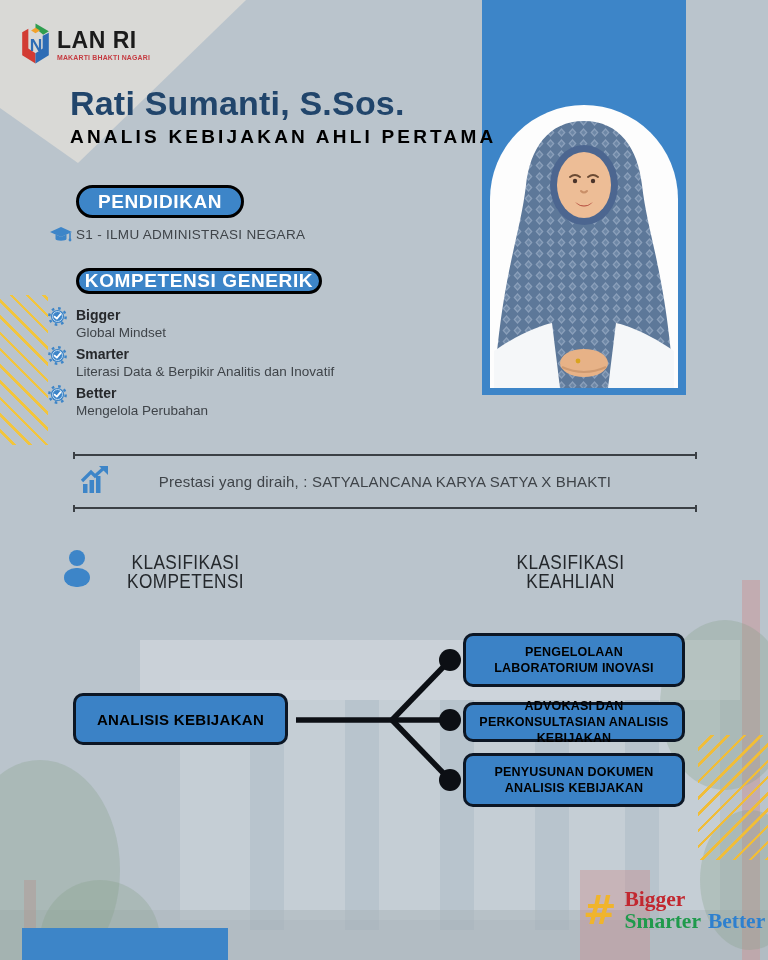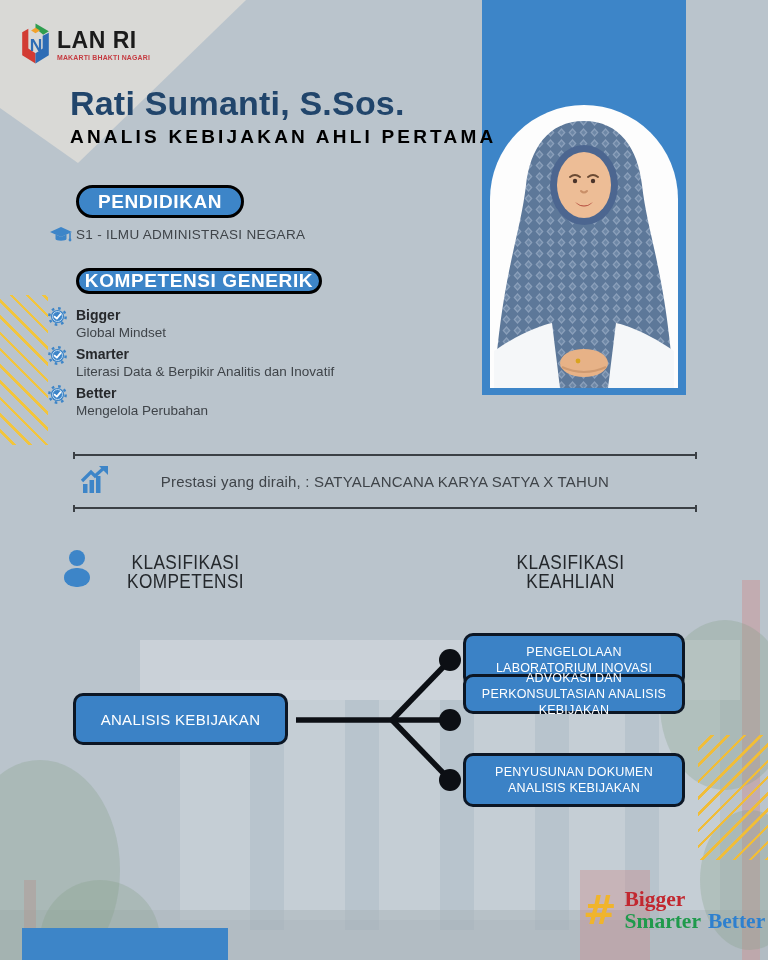--- a/index.html
+++ b/index.html
@@ -73,25 +73,25 @@
 
   
   .person-ic { position:absolute; left:62px; top:549px; z-index:4; }
   .cls-head { position:absolute; z-index:4; text-align:center; font-size:21px; color:#24282c;
     line-height:19px; font-weight:500; transform:scaleX(.82); letter-spacing:.5px; }
   .cls-left { left:98px; top:552px; width:175px; }
   .cls-right { left:478px; top:552px; width:185px; }
 
   
   .flow-box { position:absolute; background:#3b82c6; border:3px solid #0c1624; border-radius:10px;
-    color:#ffffff; font-weight:400; display:flex; align-items:center; justify-content:center;
+    color:#000000; font-weight:700; display:flex; align-items:center; justify-content:center;
     text-align:center; z-index:5; }
   .root-box { left:73px; top:693px; width:215px; height:52px; font-size:15px; letter-spacing:.3px; }
   .branch-box { left:463px; width:222px; font-size:12.5px; line-height:1.3; padding:2px 10px; letter-spacing:.2px; }
-  .b0 { top:633px; height:54px; } .b1 { top:674px; height:40px; } .b2 { top:753px; height:54px; }
+  .b0 { top:633px; height:54px; } .b1 { top:702px; height:40px; } .b2 { top:753px; height:54px; }
   .flow-lines { position:absolute; left:293px; top:630px; z-index:4; }
 
   
   .blue-bar { position:absolute; left:22px; top:928px; width:206px; height:32px; background:#3d85c8; z-index:4; }
   .brand { position:absolute; left:583px; top:888px; display:flex; align-items:center; gap:8px; z-index:4;
     font-family:"Liberation Serif", serif; font-weight:700; }
   .brand-hash { font-size:40px; color:#f0b42c; line-height:40px; font-family:"DejaVu Serif", serif; }
   .brand-words { display:flex; flex-direction:column; line-height:22px; }
   .brand-row { display:flex; gap:7px; }
   .brand-word { font-size:21.5px; }
@@ -227,21 +227,21 @@
   <div class="rule rule-top"></div>
   <div class="ach-icon">
     <svg width="30" height="28" viewBox="0 0 30 28">
       <rect x="3" y="18" width="4.5" height="9" fill="#3d85c8"></rect>
       <rect x="9.5" y="14" width="4.5" height="13" fill="#3d85c8"></rect>
       <rect x="16" y="10" width="4.5" height="17" fill="#3d85c8"></rect>
       <polyline points="2,15 11,6 15,10 25,1" stroke="#3d85c8" stroke-width="3.2" fill="none"></polyline>
       <polygon points="19,0 28,0 28,9" fill="#3d85c8"></polygon>
     </svg>
   </div>
-  <div class="ach-text">Prestasi yang diraih, : SATYALANCANA KARYA SATYA X TAHUN</div>
+  <div class="ach-text">Prestasi yang diraih, : SATYALANCANA KARYA SATYA X BHAKTI</div>
   <div class="rule rule-bottom"></div>
 
   <div class="person-ic">
     <svg width="30" height="38" viewBox="0 0 30 38">
       <circle cx="15" cy="9" r="8" fill="#3d85c8"></circle>
       <rect x="2" y="19" width="26" height="19" rx="12" fill="#3d85c8"></rect>
     </svg>
   </div>
   <div class="cls-head cls-left">
     <div>KLASIFIKASI</div>

